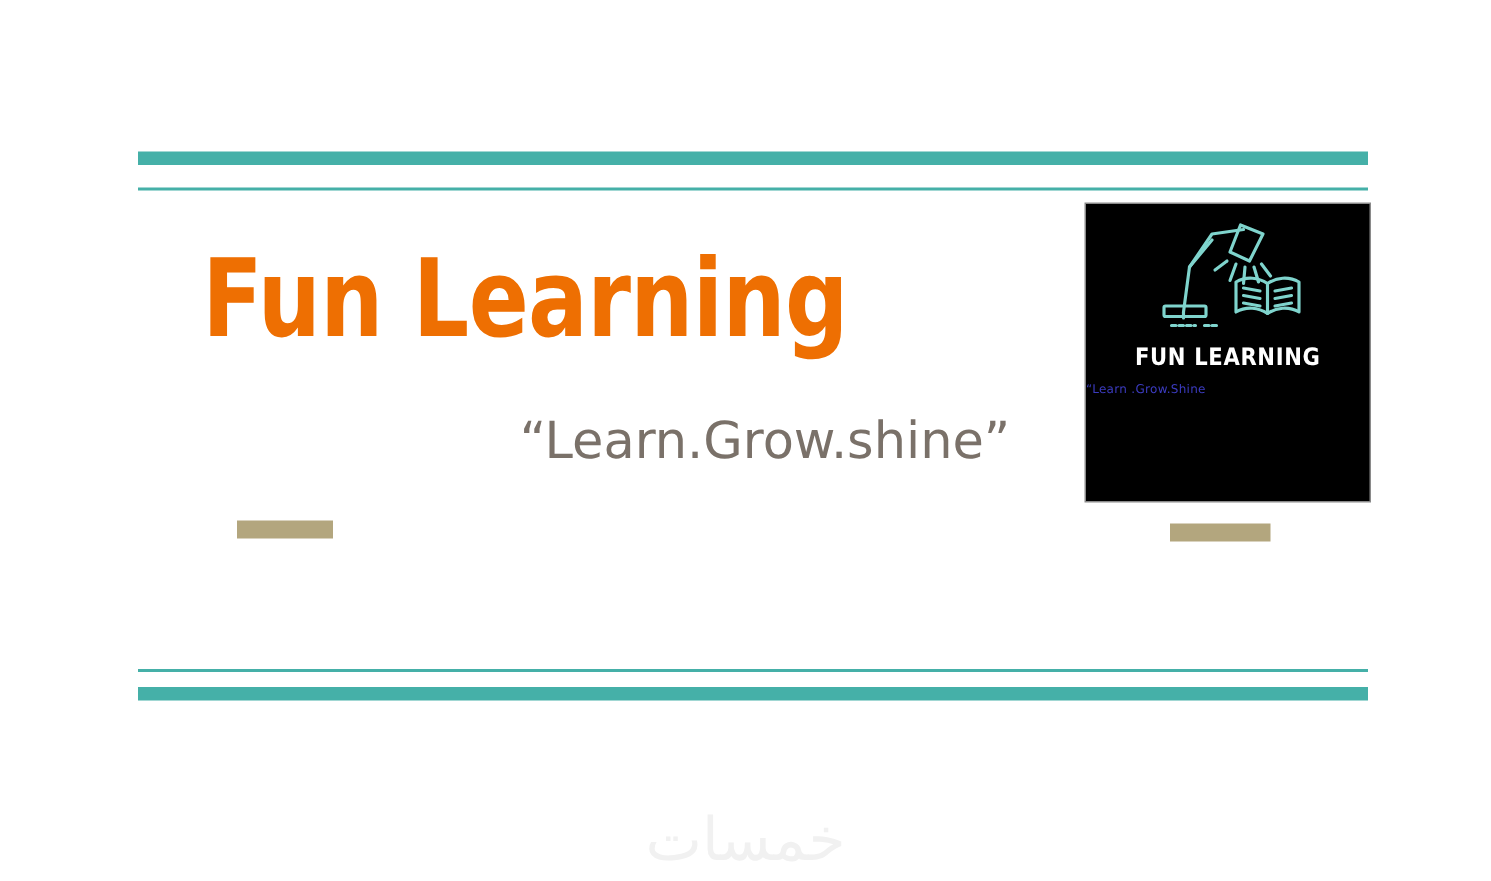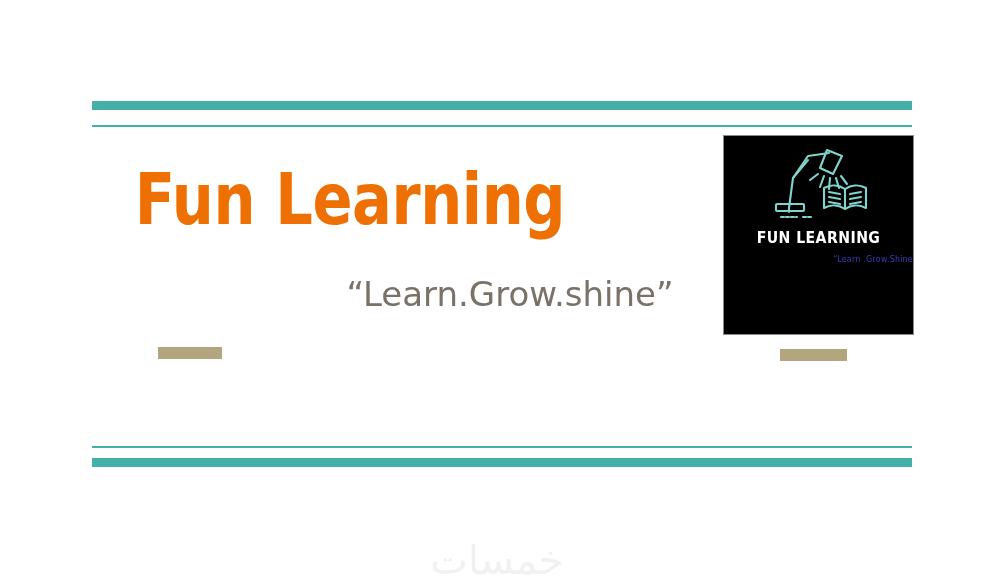--- a/index.html
+++ b/index.html
@@ -104,21 +104,21 @@
     letter-spacing: 0.5px;
     transform: scaleX(0.88);
     transform-origin: 50% 50%;
     white-space: nowrap;
   }
   .logo-tagline {
     position: absolute;
     left: 0;
     top: 119px;
     width: 189px;
-    text-align: right;
+    text-align: left;
     color: #3b3bbf;
     font-family: "DejaVu Sans", sans-serif;
     font-size: 8px;
     letter-spacing: 0.2px;
     white-space: nowrap;
   }
 
   
   .watermark {
     position: absolute;

